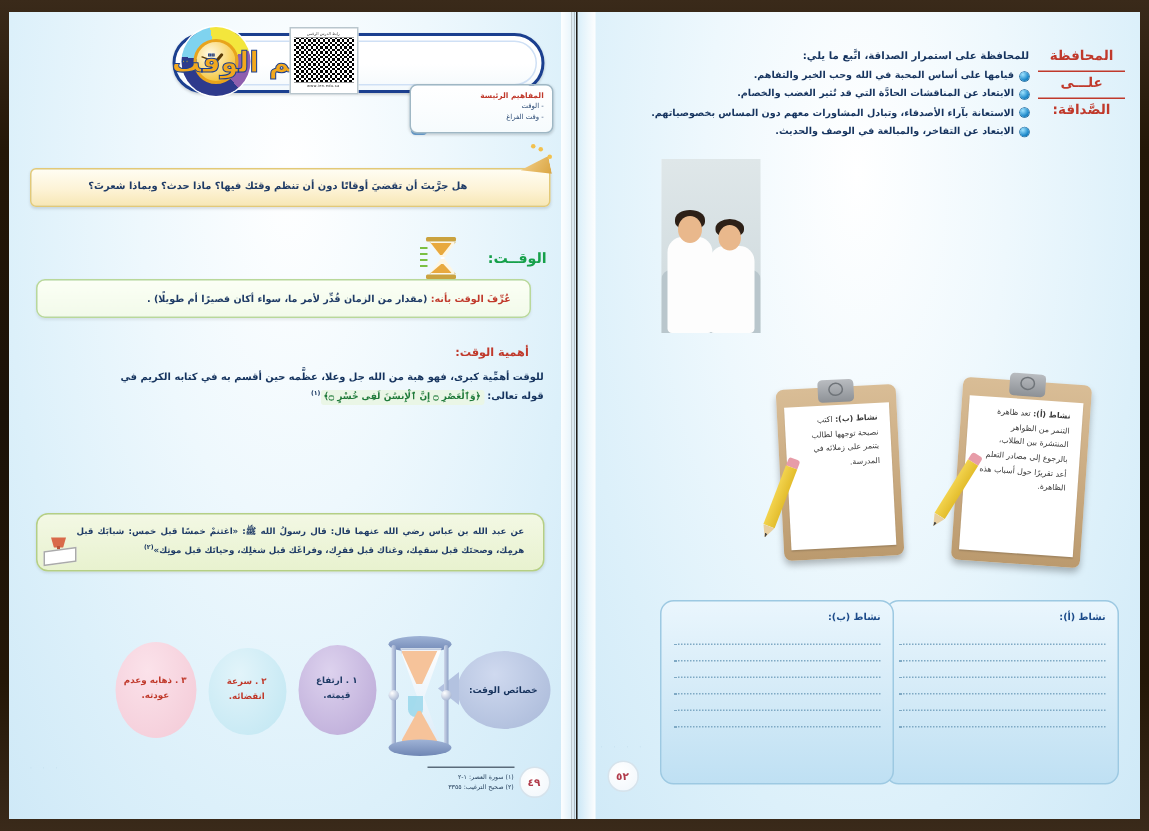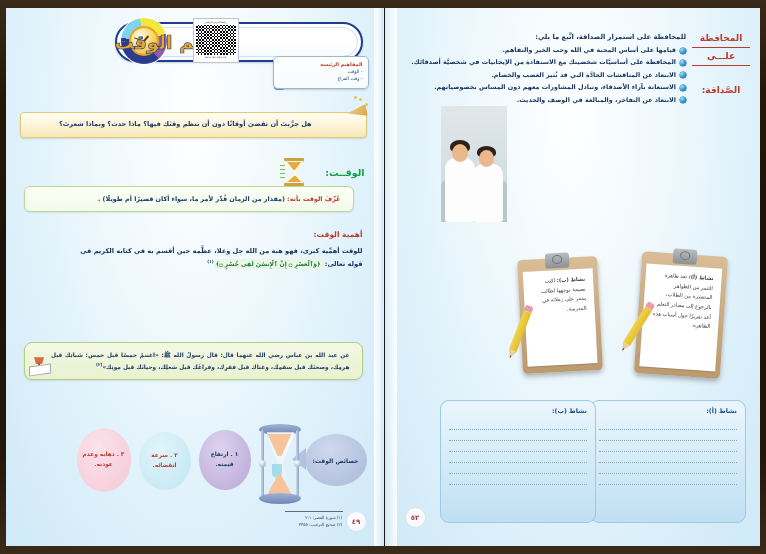--- a/index.html
+++ b/index.html
@@ -254,21 +254,21 @@
   }
 
   
   .lhead{
     position:absolute;top:22px;right:10px;width:58px;z-index:6;text-align:center;
   }
   .lhead .ln{
     font-size:9px;font-weight:bold;color:#c0392b;line-height:1.9;
     border-bottom:1px solid #c0392b;display:block;
   }
-  .lhead .ln:last-child{border-bottom:none;margin-top:16px;}
+  .lhead .ln:last-child{border-bottom:none;}
 
   .lintro{
     position:absolute;top:25px;right:74px;left:10px;
     font-size:6.8px;font-weight:bold;color:#15335e;z-index:4;
   }
   .blist{
     position:absolute;top:38px;right:74px;left:10px;z-index:4;
   }
   .blist .row{
     display:flex;align-items:flex-start;gap:4px;margin-bottom:2.5px;
@@ -357,24 +357,20 @@
 
       <div class="lintro">للمحافظة على استمرار الصداقة، اتَّبع ما يلي:</div>
 
       <div class="blist">
         <div class="row">
           <span class="bullet"></span>
           <span class="txt">قيامها على أساس المحبة في الله وحب الخير والتفاهم.</span>
         </div>
         <div class="row">
           <span class="bullet"></span>
-          <span class="txt">المحافظة على أساسيَّات شخصيتك مع الاستفادة من الإيجابيات في شخصيَّة أصدقائك.</span>
-        </div>
-        <div class="row">
-          <span class="bullet"></span>
           <span class="txt">الابتعاد عن المناقشات الحادَّة التي قد تُثير الغضب والخصام.</span>
         </div>
         <div class="row">
           <span class="bullet"></span>
           <span class="txt">الاستعانة بآراء الأصدقاء، وتبادل المشاورات معهم دون المساس بخصوصياتهم.</span>
         </div>
         <div class="row">
           <span class="bullet"></span>
           <span class="txt">الابتعاد عن التفاخر، والمبالغة في الوصف والحديث.</span>
         </div>
@@ -514,21 +510,21 @@
           <span class="cap b"></span>
         </span>
       </div>
 
       <div class="def-box" style="top:178px;right:27px;left:18px;">
         <div class="t">
           <span class="red">عُرِّفَ الوقت بأنه: </span><span>(مقدار من الزمان قُدِّر لأمر ما، سواء أكان قصيرًا أم طويلًا) .</span>
         </div>
       </div>
 
-      <div class="sub-head" style="top:222px;right:18px;padding-left:16px;">أهمية الوقت:</div>
+      <div class="sub-head" style="top:222px;right:28px;padding-left:16px;">أهمية الوقت:</div>
 
       <div class="para" style="top:238px;right:18px;left:18px;">
         <span>للوقت أهمِّية كبرى، فهو هبة من الله جل وعلا، عظَّمه حين أقسم به في كتابه الكريم في</span><br>
         <span>قوله تعالى:</span>
         <span class="ayah">﴿وَٱلْعَصْرِ ۝ إِنَّ ٱلْإِنسَٰنَ لَفِى خُسْرٍ ۝﴾</span><span class="sup">(١)</span>
       </div>
 
       <div class="hadith-box" style="top:334px;right:18px;left:18px;">
         <div class="t">
           <span>عن عبد الله بن عباس رضي الله عنهما قال: قال رسولُ الله ﷺ: «اغتنمْ خمسًا قبل خمس: شبابَك قبل هرمِك، وصحتَك قبل سقمِك، وغناك قبل فقرِك، وفراغَك قبل شغلِك، وحياتَك قبل موتِك»</span><span class="sup">(٢)</span>

